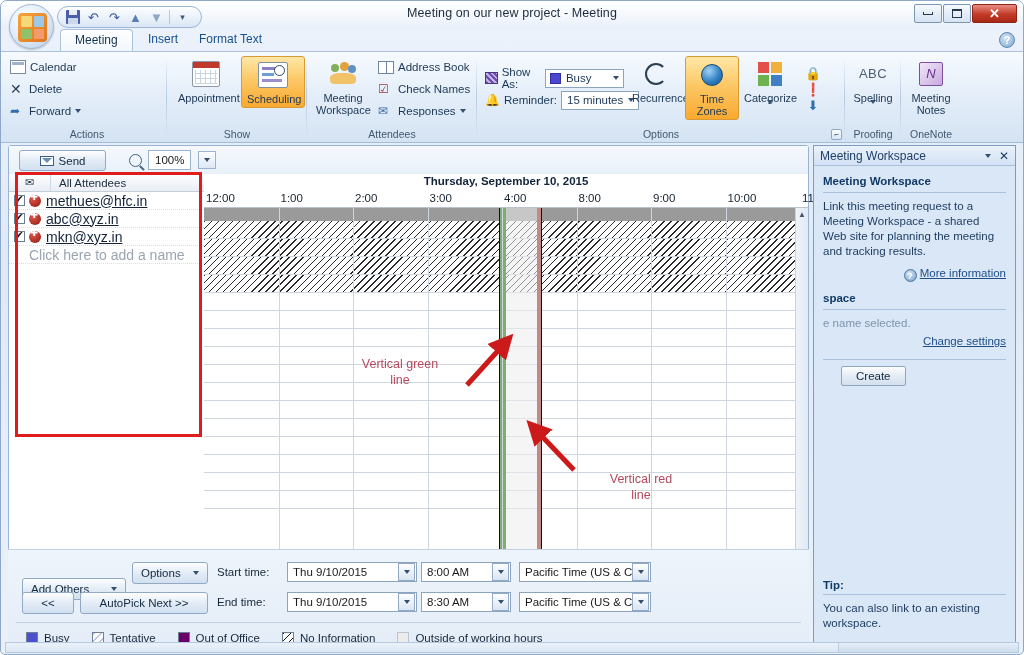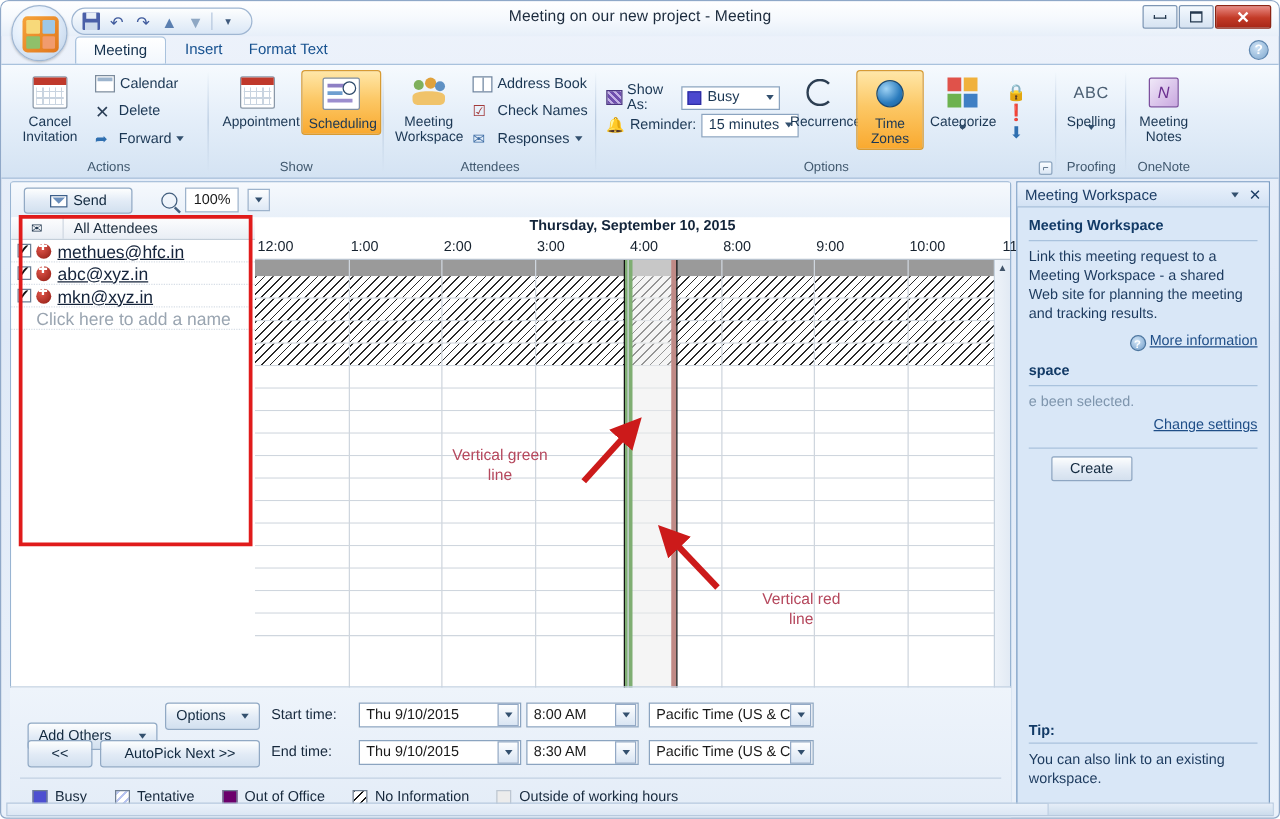--- a/index.html
+++ b/index.html
@@ -305,29 +305,20 @@
     <div class="tab active" style="left:59px;"><span>Meeting</span></div>
     <div class="tab" style="left:133px;"><span>Insert</span></div>
     <div class="tab" style="left:184px;"><span>Format Text</span></div>
   </div>
   <div class="helpbtn">?</div>
 
   <div class="ribbon">
 
     <div class="grp" style="left:6px; width:160px;">
       <div class="gbody">
-        <div class="bigbtn" style="width:66px;">
-          <div class="ic">
-            <div class="ico ico-cal">
-                <div class="gridl"></div>
-              </div>
-          </div>
-          <div>Cancel</div>
-          <div>Invitation</div>
-        </div>
         <div class="smallcol">
           <div class="smallrow">
             <span style="width:16px;height:14px;border:1px solid #7b8b9d;background:#fff;display:inline-block;position:relative;">
               <span style="position:absolute;left:1px;top:1px;right:1px;height:3px;background:#9cb4cd;display:block;"></span>
             </span>
             <span>Calendar</span>
           </div>
           <div class="smallrow">
             <span style="width:15px;color:#2b3f57;font-size:14px;line-height:12px;">✕</span>
             <span>Delete</span>
@@ -737,21 +728,21 @@
       <div class="tp-inner">
         <div class="tp-sec-title">Meeting Workspace</div>
         <div>Link this meeting request to a Meeting Workspace - a shared Web site for planning the meeting and tracking results.</div>
         <div class="tp-right" style="margin-top:7px;">
           <span style="display:inline-block;width:13px;height:13px;border-radius:50%;background:radial-gradient(circle at 40% 35%,#d6e8f8,#6d9ac8);border:1px solid #4d769f;color:#fff;font-size:9px;line-height:12px;text-align:center;font-weight:bold;vertical-align:-2px;">?</span>
           <span class="tp-link">More information</span>
         </div>
 
         <div style="margin-top:9px;">
           <div class="tp-sec-title">space</div>
-          <div class="tp-muted">e been selected.</div>
+          <div class="tp-muted">e name selected.</div>
           <div class="tp-right" style="margin-top:3px;">
             <span class="tp-link">Change settings</span>
           </div>
         </div>
 
         <div class="tp-divider"></div>
         <div style="text-align:left;padding-left:18px;">
           <span class="tp-create">Create</span>
         </div>
       </div>

